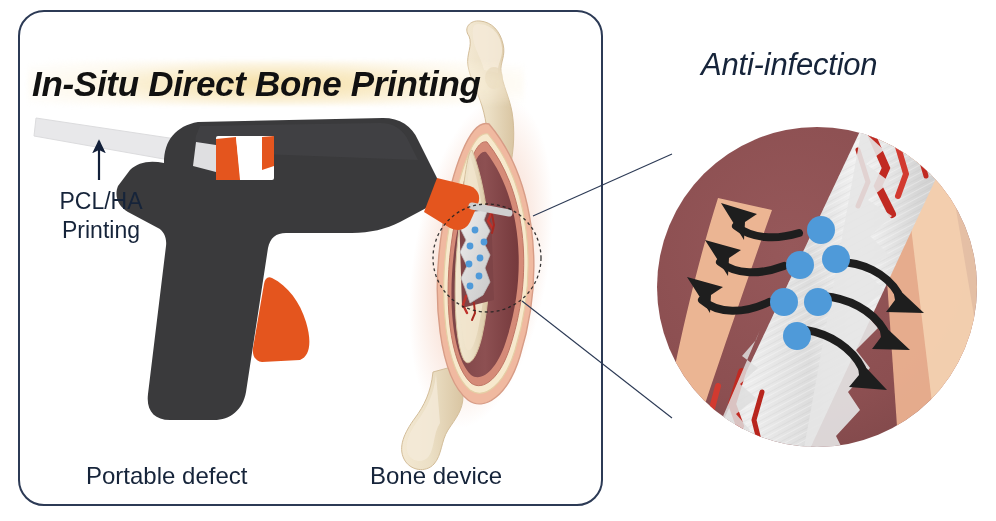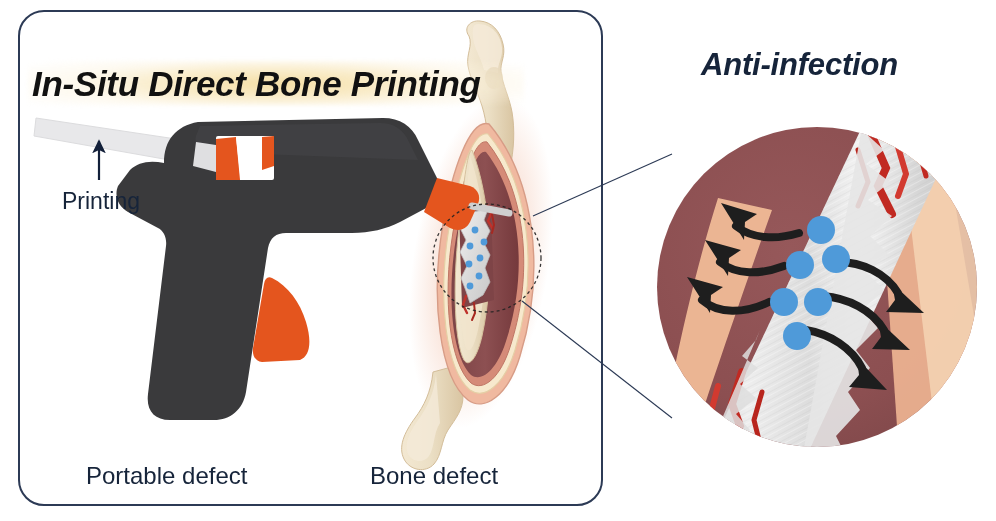--- a/index.html
+++ b/index.html
@@ -35,21 +35,21 @@
   .title-text{
     position:absolute;left:4px;top:0;
     font-size:35px;font-weight:bold;font-style:italic;
     letter-spacing:-.3px;color:#111111;white-space:nowrap;
     line-height:54px;
   }
 
   
   .anti-title{
     position:absolute;left:701px;top:47px;
-    font-size:31px;font-weight:bold;font-style:italic;
+    font-size:31px;font-weight:normal;font-style:italic;
     color:#16243a;white-space:nowrap;letter-spacing:-.2px;
   }
 
   
   .cap{position:absolute;font-size:24px;color:#16243a;white-space:nowrap;}
   .cap-device{left:86px;top:462px;}
   .cap-defect{left:370px;top:462px;}
 
   
   .pcl-label{
@@ -360,19 +360,20 @@
   </svg>
 
   <div class="title-wrap">
     <div class="title-glow"></div>
     <div class="title-text">In-Situ Direct Bone Printing</div>
   </div>
 
   <div class="anti-title">Anti-infection</div>
 
   <div class="pcl-label">
+    <div>PCL/HA</div>
     <div>Printing</div>
   </div>
 
   <div class="cap cap-device">Portable defect</div>
-  <div class="cap cap-defect">Bone defect</div>
+  <div class="cap cap-defect">Bone device</div>
 
 </div>
 
 </body></html>

